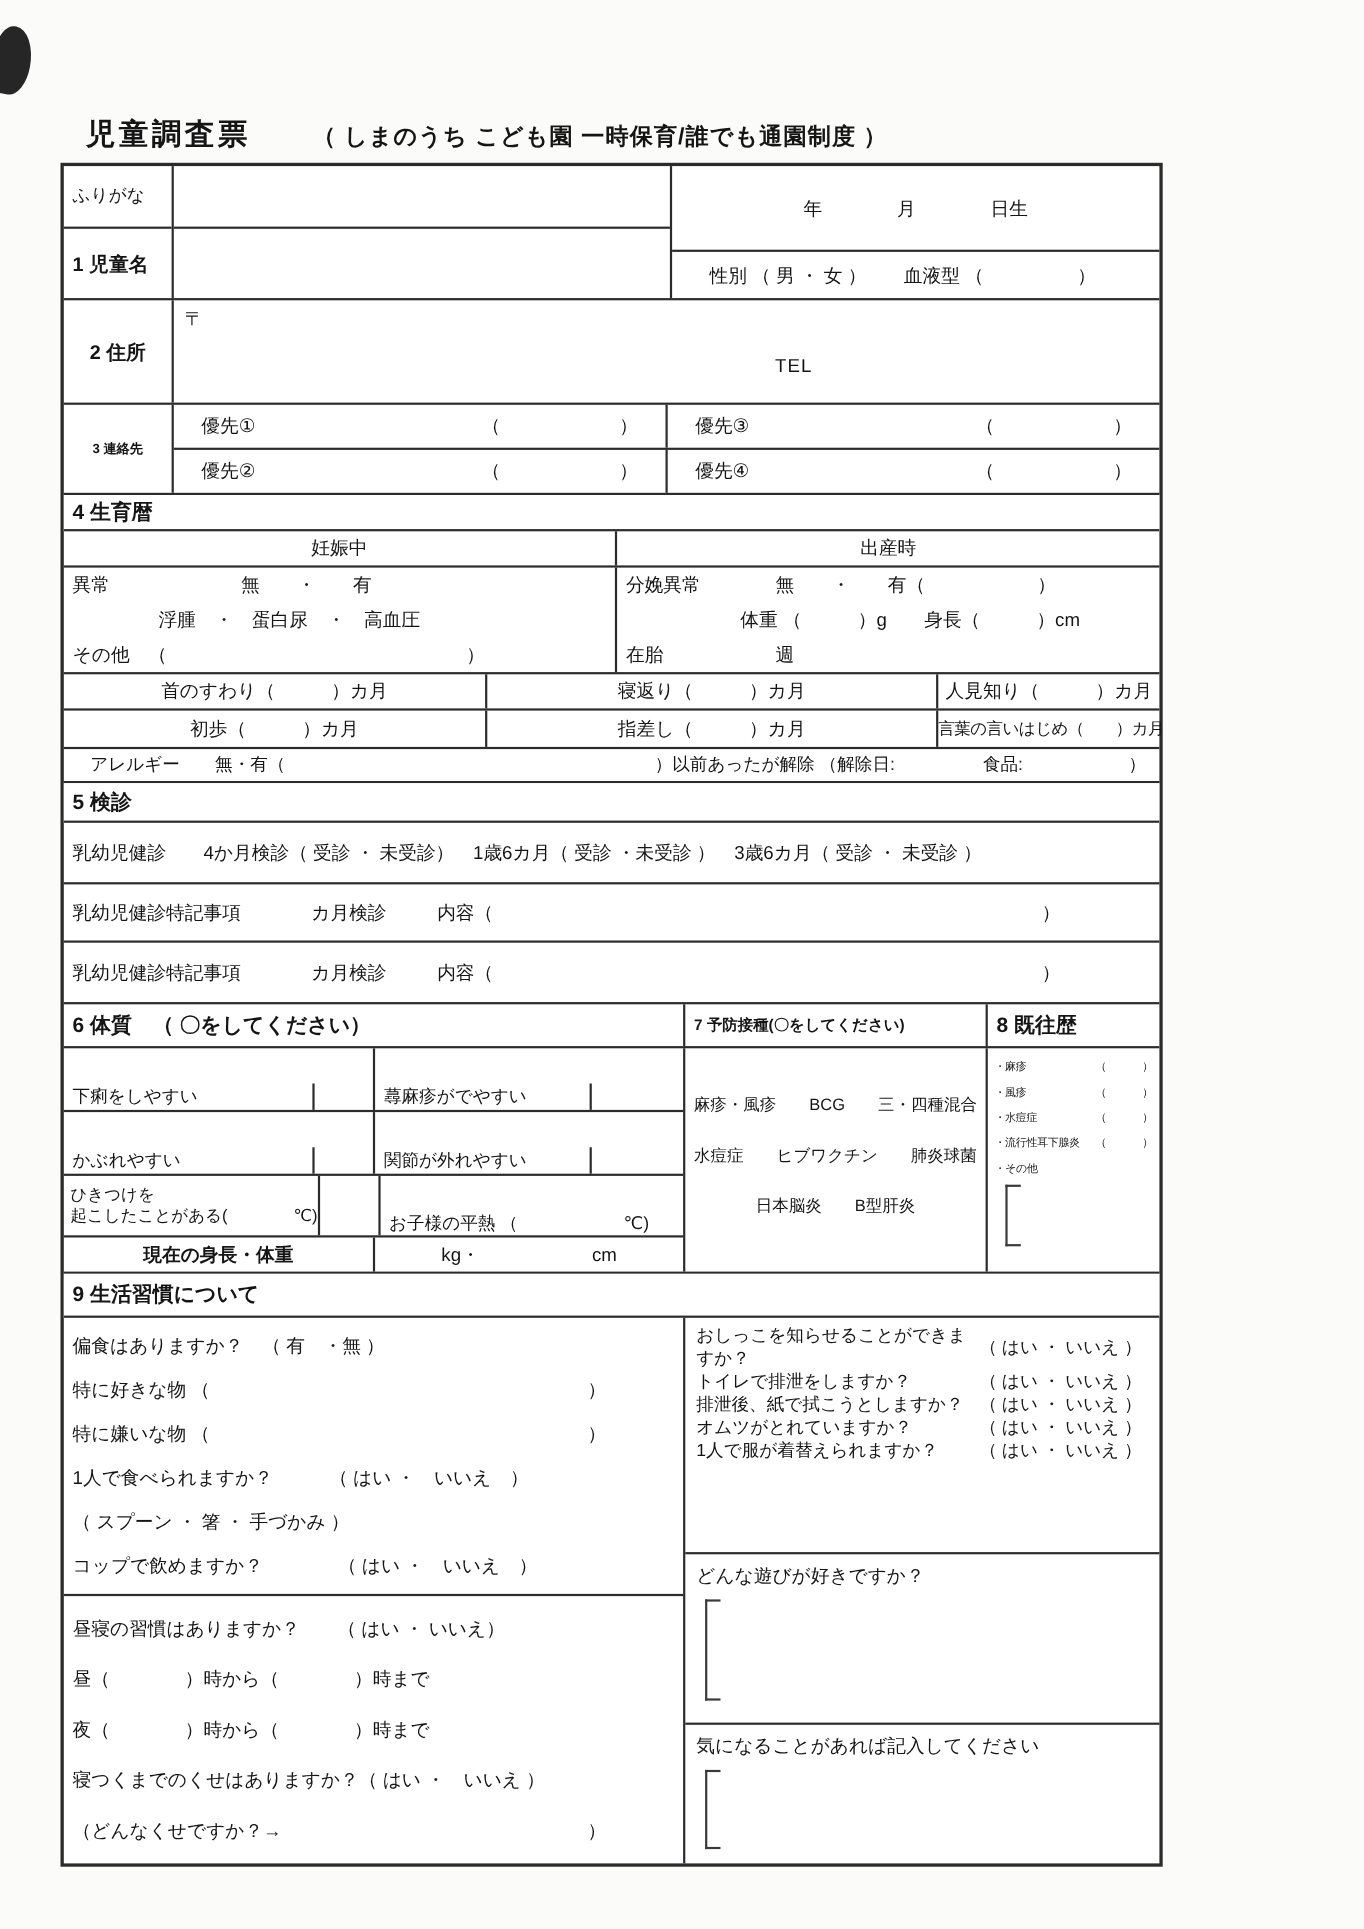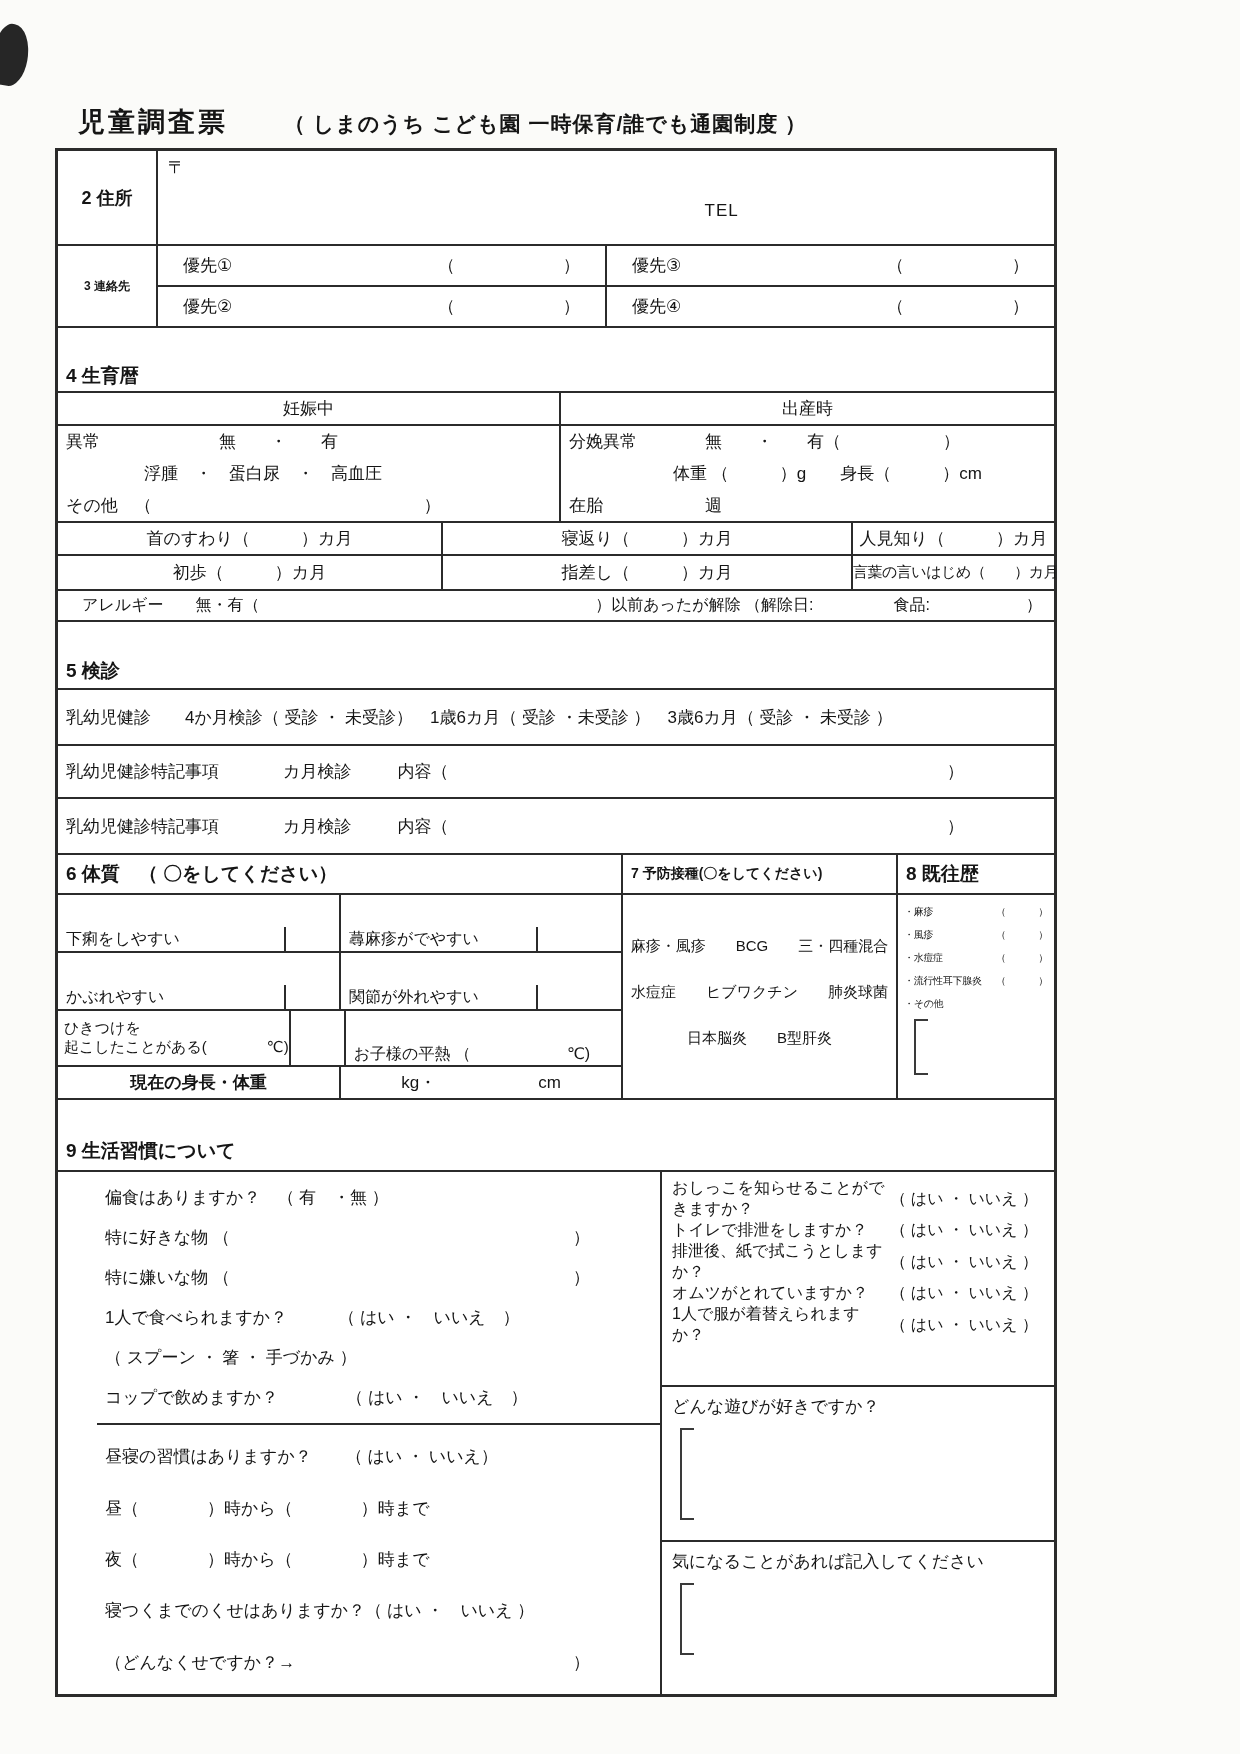--- a/index.html
+++ b/index.html
@@ -12,27 +12,27 @@
   .pre{white-space:pre;}
   .bold{font-weight:bold;}
   .smudge{position:absolute;left:-6px;top:24px;width:34px;height:62px;background:#141414;
     border-radius:45% 60% 50% 40%;transform:rotate(10deg);opacity:.92;}
   .title{position:absolute;left:78px;top:104px;display:flex;align-items:baseline;gap:56px;font-weight:bold;}
   .t-main{font-size:27px;letter-spacing:3px;}
   .t-paren{font-size:21px;letter-spacing:1px;}
   .form{position:absolute;left:55px;top:148px;width:1002px;height:1549px;border:3px solid var(--bc);
     background:#fff;display:flex;flex-direction:column;}
   .row{display:flex;border-bottom:2px solid var(--bc);flex:0 0 auto;}
-  .row:last-child{border-bottom:none;padding-left:39px;}
+  .row:last-child{border-bottom:none;}
   .bR{border-right:2px solid var(--bc);}
   .bB{border-bottom:2px solid var(--bc);}
   .col{display:flex;flex-direction:column;}
   .c{display:flex;align-items:center;justify-content:center;}
   .l{display:flex;align-items:center;padding-left:8px;}
-  .hdr{font-weight:bold;font-size:19px;display:flex;align-items:center;padding-left:8px;background:#fff;margin-top:32px;}
+  .hdr{font-weight:bold;font-size:19px;display:flex;align-items:center;padding-left:8px;background:#fff;}
   .hdrc{display:flex;align-items:center;padding-left:8px;font-weight:bold;font-size:19px;}
   .postal{position:absolute;left:10px;top:5px;font-size:17px;}
   .tel{position:absolute;left:61%;top:54%;font-size:17px;letter-spacing:1px;}
   .contact{display:flex;align-items:center;padding:0 25px;font-size:17px;}
   .copen{margin-left:auto;}
   .cclose{margin-left:108px;}
   .ln4{flex:1;display:flex;align-items:center;padding-left:8px;font-size:17px;}
   .mcell{font-size:17px;}
   .alg{display:flex;align-items:center;padding:0 12px 0 24px;font-size:16px;flex:1;}
   .alg2{margin-left:auto;}
@@ -56,20 +56,34 @@
 
 <div class="smudge"></div>
 
 <div class="title">
   <span class="t-main">児童調査票</span>
   <span class="t-paren">（ しまのうち こども園  一時保育/誰でも通園制度 ）</span>
 </div>
 
 <div class="form">
 
+  <div class="row" style="height:122px">
+    <div class="col bR" style="flex:0 0 100px">
+      <div class="bB l" style="height:57px;font-size:16px">ふりがな</div>
+      <div class="l bold" style="flex:1;font-size:18px">1 児童名</div>
+    </div>
+    <div class="col bR" style="flex:0 0 453px">
+      <div class="bB" style="height:57px"></div>
+      <div style="flex:1"></div>
+    </div>
+    <div class="col" style="flex:1">
+      <div class="bB c pre" style="height:78px;font-size:17px">年　　　　月　　　　日生</div>
+      <div class="l pre" style="flex:1;font-size:17px;padding-left:34px">性別 （ 男 ・ 女 ）　　血液型 （　　　　　）</div>
+    </div>
+  </div>
 
   <div class="row" style="height:95px">
     <div class="bR c bold" style="flex:0 0 100px;font-size:18px">2 住所</div>
     <div style="flex:1;position:relative">
       <span class="postal">〒</span>
       <span class="tel">TEL</span>
     </div>
   </div>
 
   <div class="row" style="height:82px">

